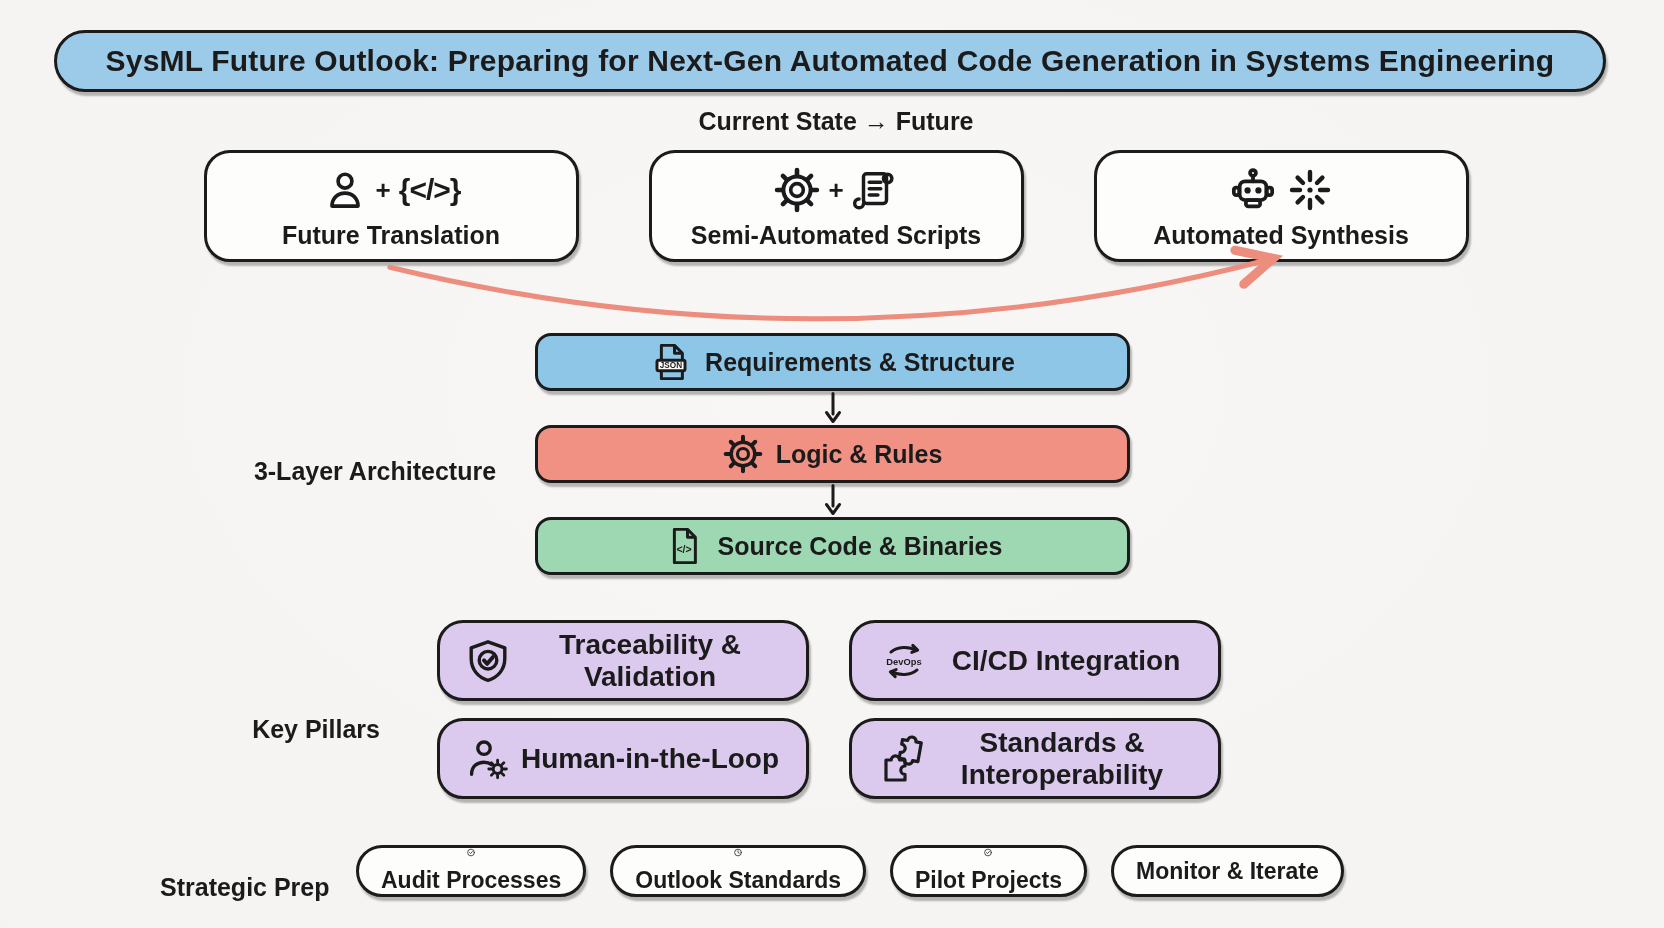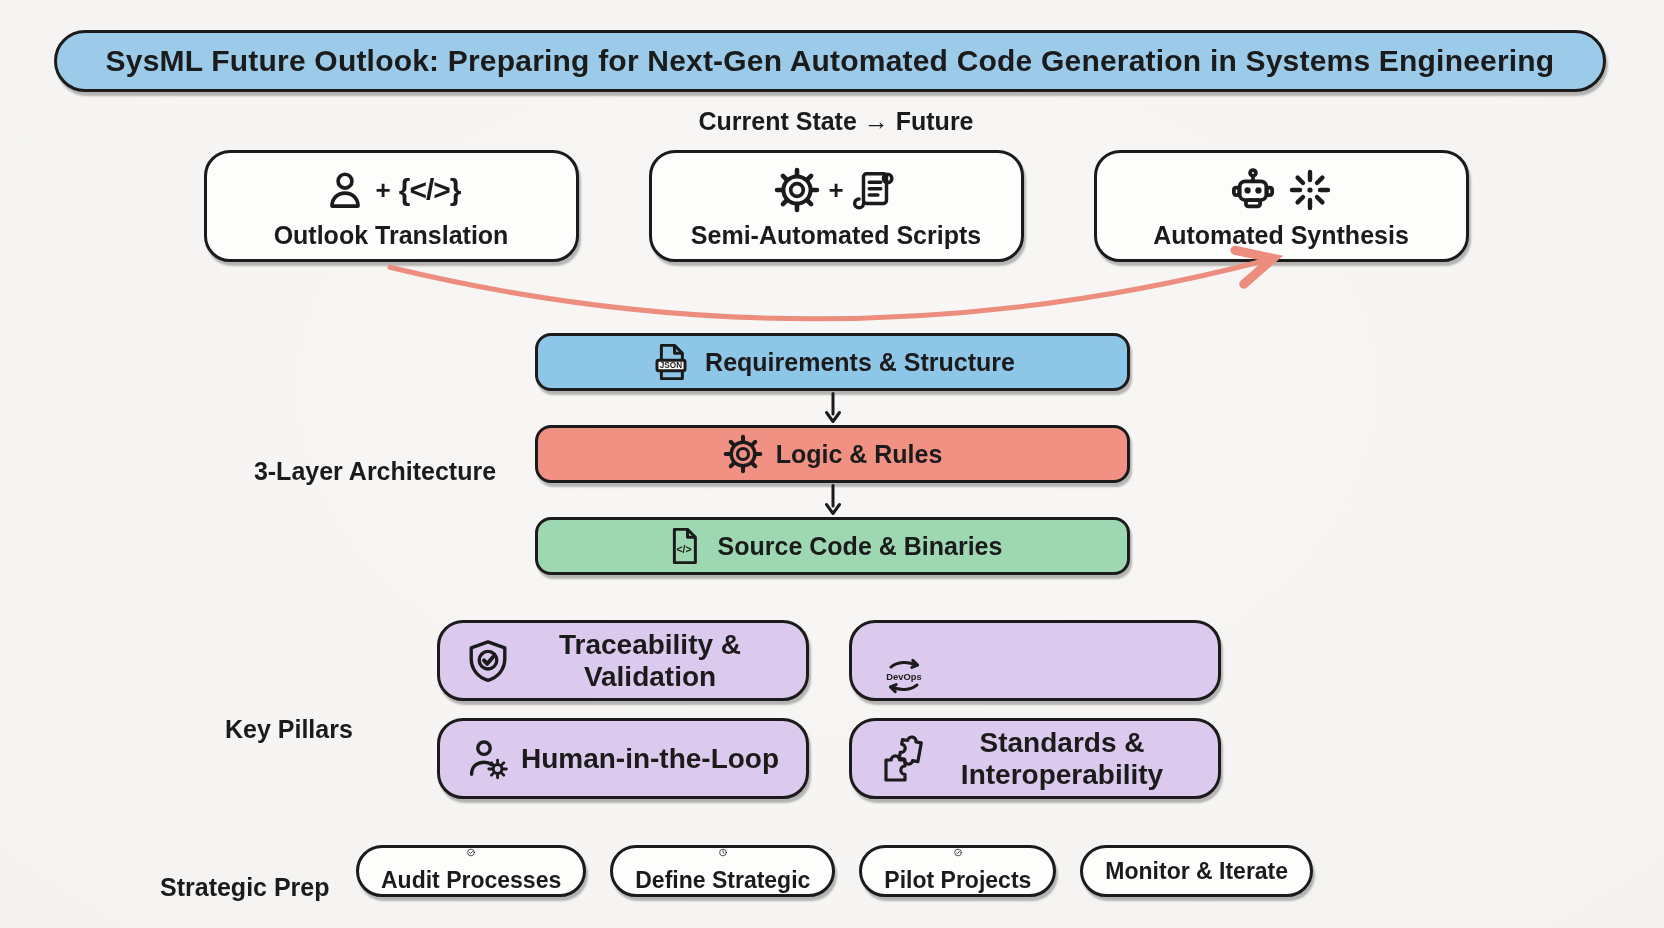--- a/index.html
+++ b/index.html
@@ -30,21 +30,21 @@
   .arrow-layer{position:absolute;inset:0;pointer-events:none;}
   .arch-label,.pillars-label,.prep-label{position:absolute;font-size:25px;font-weight:bold;margin-top:16px;}
   .arch-label{left:230px;top:441px;width:290px;text-align:center;}
   .arch-stack{position:absolute;left:535px;top:333px;width:595px;display:flex;flex-direction:column;align-items:center;}
   .layer-bar{
     width:100%;height:58px;border-radius:16px;
     display:flex;align-items:center;justify-content:center;gap:13px;
     font-size:25px;font-weight:bold;
   }
   .v-arrow{height:34px;display:flex;align-items:center;justify-content:center;}
-  .pillars-label{left:225px;top:699px;width:155px;text-align:left;}
+  .pillars-label{left:225px;top:699px;width:155px;text-align:right;}
   .pillars-grid{position:absolute;left:437px;top:620px;display:grid;grid-template-columns:372px 372px;column-gap:40px;row-gap:17px;}
   .pillar-box{
     height:81px;border-radius:26px;display:flex;align-items:center;
     padding:0 18px 0 24px;
   }
   .pillar-label{flex:1;text-align:center;font-size:28px;font-weight:bold;line-height:1.12;}
   .prep-label{left:160px;top:857px;}
   .prep-row{position:absolute;left:356px;top:845px;display:flex;gap:24px;}
   .prep-pill{
     height:52px;border-radius:28px;padding:0 22px;
@@ -69,21 +69,21 @@
 
     <div class="stage-box sketch" style="background-color: rgb(253, 253, 252);">
       <div class="stage-icons">
         <svg class="ic" width="46" height="46" viewBox="0 0 24 24" fill="none" stroke="#1b1b1b" stroke-width="1.9" stroke-linecap="round" stroke-linejoin="round">
           <circle cx="12" cy="7.4" r="3.6"></circle>
           <path d="M5.2 20.4c0-4.2 3-6.8 6.8-6.8s6.8 2.6 6.8 6.8z"></path>
         </svg>
         <span class="plus">+</span>
         <span class="braces">{&lt;/&gt;}</span>
       </div>
-      <div class="stage-label">Outlook Translation</div>
+      <div class="stage-label">Future Translation</div>
     </div>
 
     <div class="stage-box sketch" style="background-color: rgb(253, 253, 252);">
       <div class="stage-icons">
         <svg class="ic" width="46" height="46" viewBox="0 0 24 24" fill="none" stroke="#1b1b1b" stroke-width="2.4" stroke-linecap="round">
           <g>
             <line x1="12" y1="1.6" x2="12" y2="4.2"></line>
               <line x1="12" y1="22.4" x2="12" y2="19.8"></line>
             <line x1="1.6" y1="12" x2="4.2" y2="12"></line>
               <line x1="22.4" y1="12" x2="19.8" y2="12"></line>
@@ -206,28 +206,29 @@
 
     <div class="pillar-box sketch" style="background-color: rgb(220, 202, 238);">
       <svg class="ic" width="48" height="48" viewBox="0 0 24 24" fill="none" stroke="#1b1b1b" stroke-width="1.7" stroke-linecap="round" stroke-linejoin="round">
         <path d="M12 2.4l8.4 3v5.4c0 5.5-3.5 9.4-8.4 10.9-4.9-1.5-8.4-5.4-8.4-10.9V5.4z"></path>
         <circle cx="12" cy="11.6" r="4.4"></circle>
         <path d="M10 11.7l1.6 1.7 2.8-3.3" stroke-width="2"></path>
       </svg>
       <div class="pillar-label">Traceability &amp; Validation</div>
     </div>
 
-    <div class="pillar-box sketch" style="background-color: rgb(220, 202, 238); align-items: flex-end;">
+    <div class="pillar-box sketch" style="background-color: rgb(220, 202, 238);">
       <svg class="ic" width="56" height="44" viewBox="0 0 30 22" fill="none" stroke="#1b1b1b" stroke-width="1.6" stroke-linecap="round" stroke-linejoin="round">
         <path d="M8 6.2 A 9.5 6.8 0 0 1 21.5 5.4"></path>
         <path d="M19.7 2.6 L22.3 5.2 L19.2 6.4"></path>
         <path d="M22 15.8 A 9.5 6.8 0 0 1 8.5 16.6"></path>
         <path d="M10.3 19.4 L7.7 16.8 L10.8 15.6"></path>
         <text x="15" y="12.9" font-size="5" text-anchor="middle">DevOps</text>
       </svg>
+      <div class="pillar-label">CI/CD Integration</div>
     </div>
 
     <div class="pillar-box sketch" style="background-color: rgb(220, 202, 238);">
       <svg class="ic" width="48" height="48" viewBox="0 0 24 24" fill="none" stroke="#1b1b1b" stroke-width="1.7" stroke-linecap="round" stroke-linejoin="round">
         <circle cx="10" cy="6.6" r="3.1"></circle>
         <path d="M3.8 19.6c0-3.8 2.7-6 6.2-6 1.5 0 2.8.4 3.8 1.2"></path>
         <g stroke-width="1.4">
           <line x1="16.8" y1="12.6" x2="16.8" y2="13.9"></line>
             <line x1="16.8" y1="21.4" x2="16.8" y2="20.1"></line>
           <line x1="12.4" y1="17" x2="13.7" y2="17"></line>
@@ -261,21 +262,21 @@
           <path d="M8.2 12.2l2.6 2.7 5-5.6"></path>
       </svg>
       <span>Audit Processes</span>
     </div>
 
     <div class="prep-pill sketch">
       <svg class="ic" width="22" height="22" viewBox="0 0 24 24" fill="none" stroke="#1b1b1b" stroke-width="2" stroke-linecap="round" stroke-linejoin="round">
         <circle cx="12" cy="12" r="9"></circle>
           <path d="M12 7v5l3.4 2"></path>
       </svg>
-      <span>Define Strategic</span>
+      <span>Outlook Standards</span>
     </div>
 
     <div class="prep-pill sketch">
       <svg class="ic" width="22" height="22" viewBox="0 0 24 24" fill="none" stroke="#1b1b1b" stroke-width="2" stroke-linecap="round" stroke-linejoin="round">
         <circle cx="12" cy="12" r="9"></circle>
           <path d="M8.2 12.2l2.6 2.7 5-5.6"></path>
       </svg>
       <span>Pilot Projects</span>
     </div>
 

